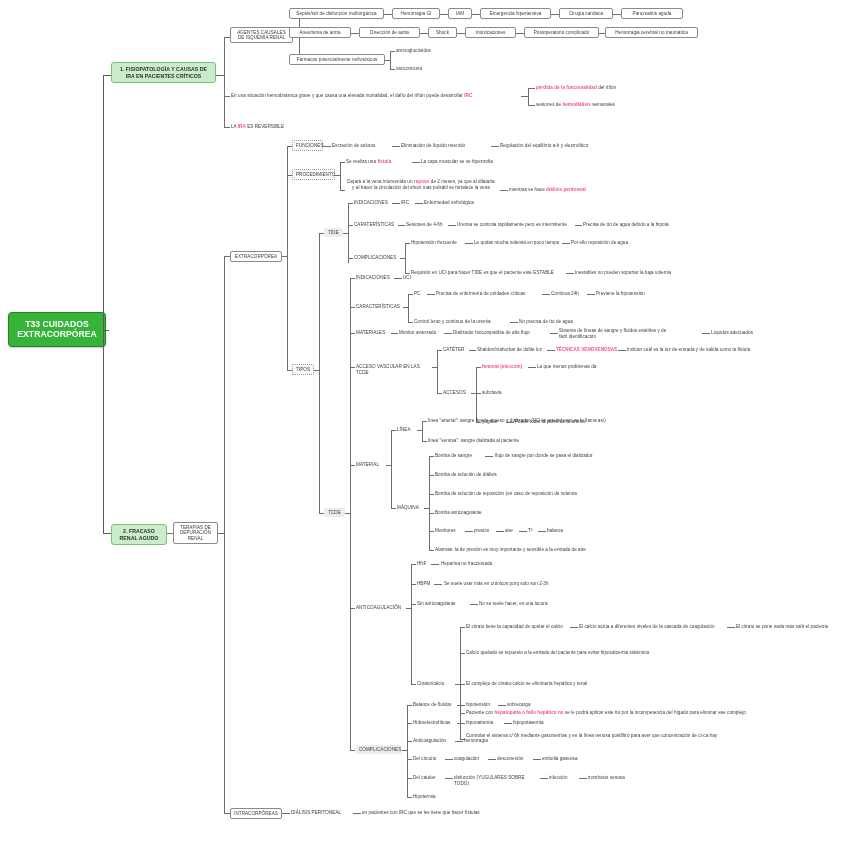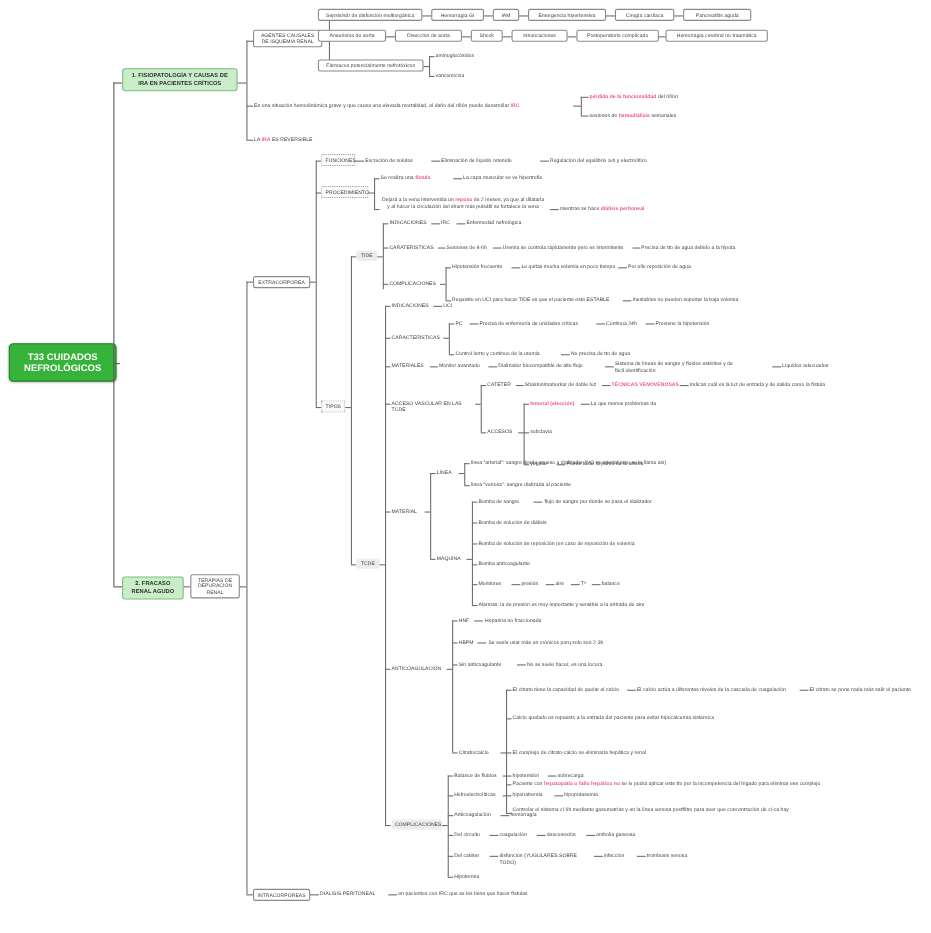--- a/index.html
+++ b/index.html
@@ -78,21 +78,21 @@
   .v{width:0.7px;}
   .thick{background:#5a5a5a;}
   .hthick{height:1.3px;}
   .vthick{width:1.3px;}
 </style>
 </head>
 <body>
 
 <div id="canvas">
 
-  <div class="node root" style="left:8px;top:312px;width:98px;">T33 CUIDADOS NEFROLÓGICOS</div>
+  <div class="node root" style="left:8px;top:312px;width:98px;">T33 CUIDADOS EXTRACORPÓREA</div>
 
   <div class="ln v vthick thick" style="left:103px;top:75px;height:255px;"></div>
   <div class="ln h hthick thick" style="left:103px;top:330px;width:6px;"></div>
   <div class="ln v vthick thick" style="left:103px;top:330px;height:203px;"></div>
   <div class="ln h hthick thick" style="left:103px;top:75px;width:8px;"></div>
   <div class="ln h hthick thick" style="left:103px;top:533px;width:8px;"></div>
 
   <div class="node branch1" style="left:111px;top:62px;width:105px;">1. FISIOPATOLOGÍA Y CAUSAS DE IRA EN PACIENTES CRÍTICOS</div>
 
   <div class="ln h" style="left:216px;top:75px;width:8px;"></div>

